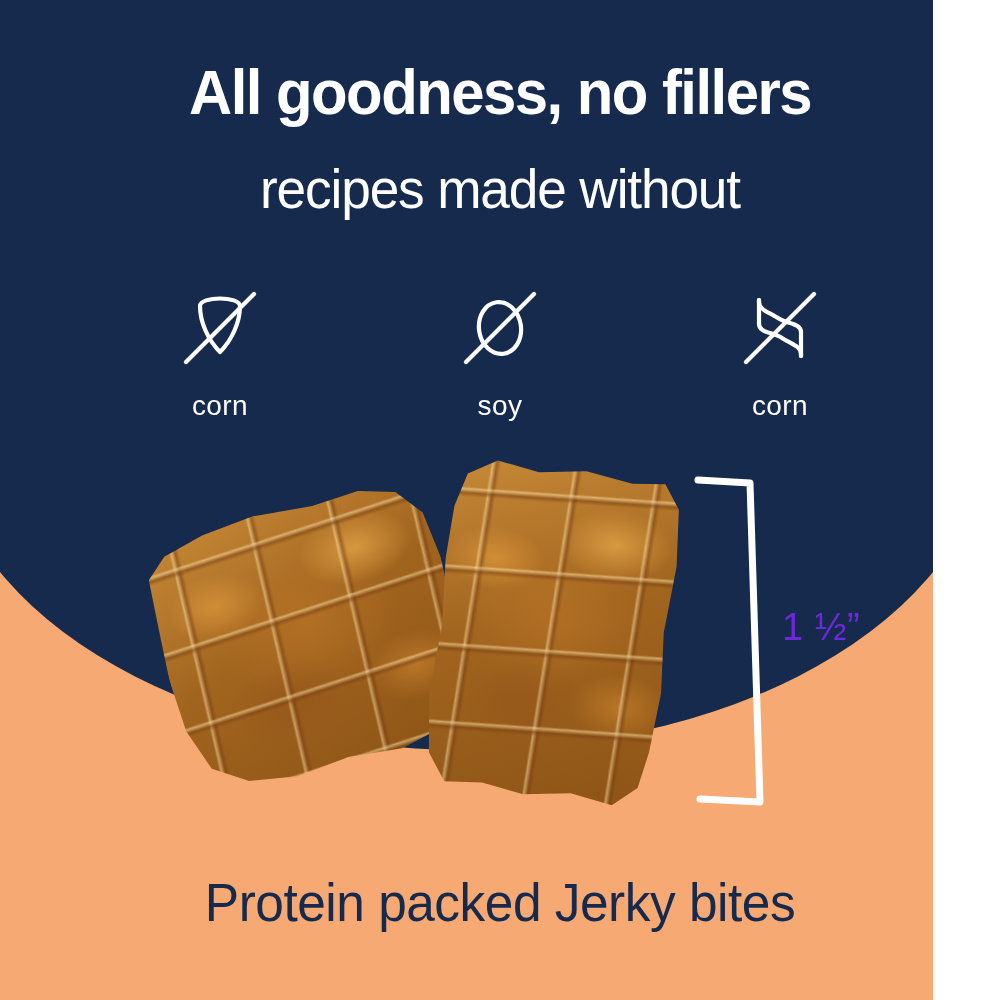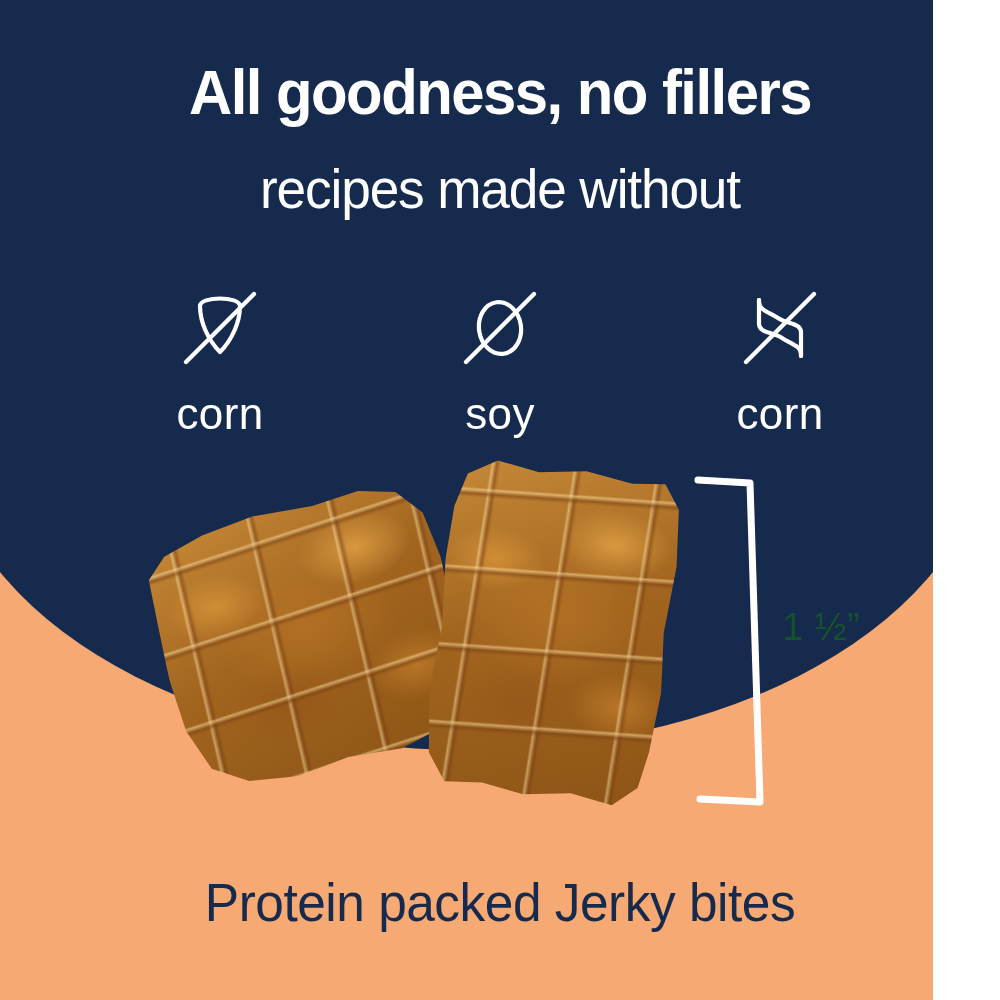--- a/index.html
+++ b/index.html
@@ -79,21 +79,21 @@
     align-items: center;
   }
   .freefrom-icon {
     width: 100px;
     height: 100px;
     display: block;
   }
   .freefrom-label {
     margin-top: 14px;
     color: #ffffff;
-    font-size: 44px;
+    font-size: 28px;
     font-weight: 300;
     letter-spacing: 0.4px;
     line-height: 1;
   }
 
   
   .product-area {
     position: absolute;
     left: 150px;
     top: 455px;
@@ -167,21 +167,21 @@
     left: 694px;
     top: 472px;
     width: 90px;
     height: 340px;
     overflow: visible;
   }
   .measure-label {
     position: absolute;
     left: 782px;
     top: 608px;
-    color: #14532d;
+    color: #6d28d9;
     font-size: 38px;
     font-weight: 400;
     letter-spacing: 0.5px;
     line-height: 1;
     white-space: nowrap;
   }
 
   
   .caption {
     position: absolute;

